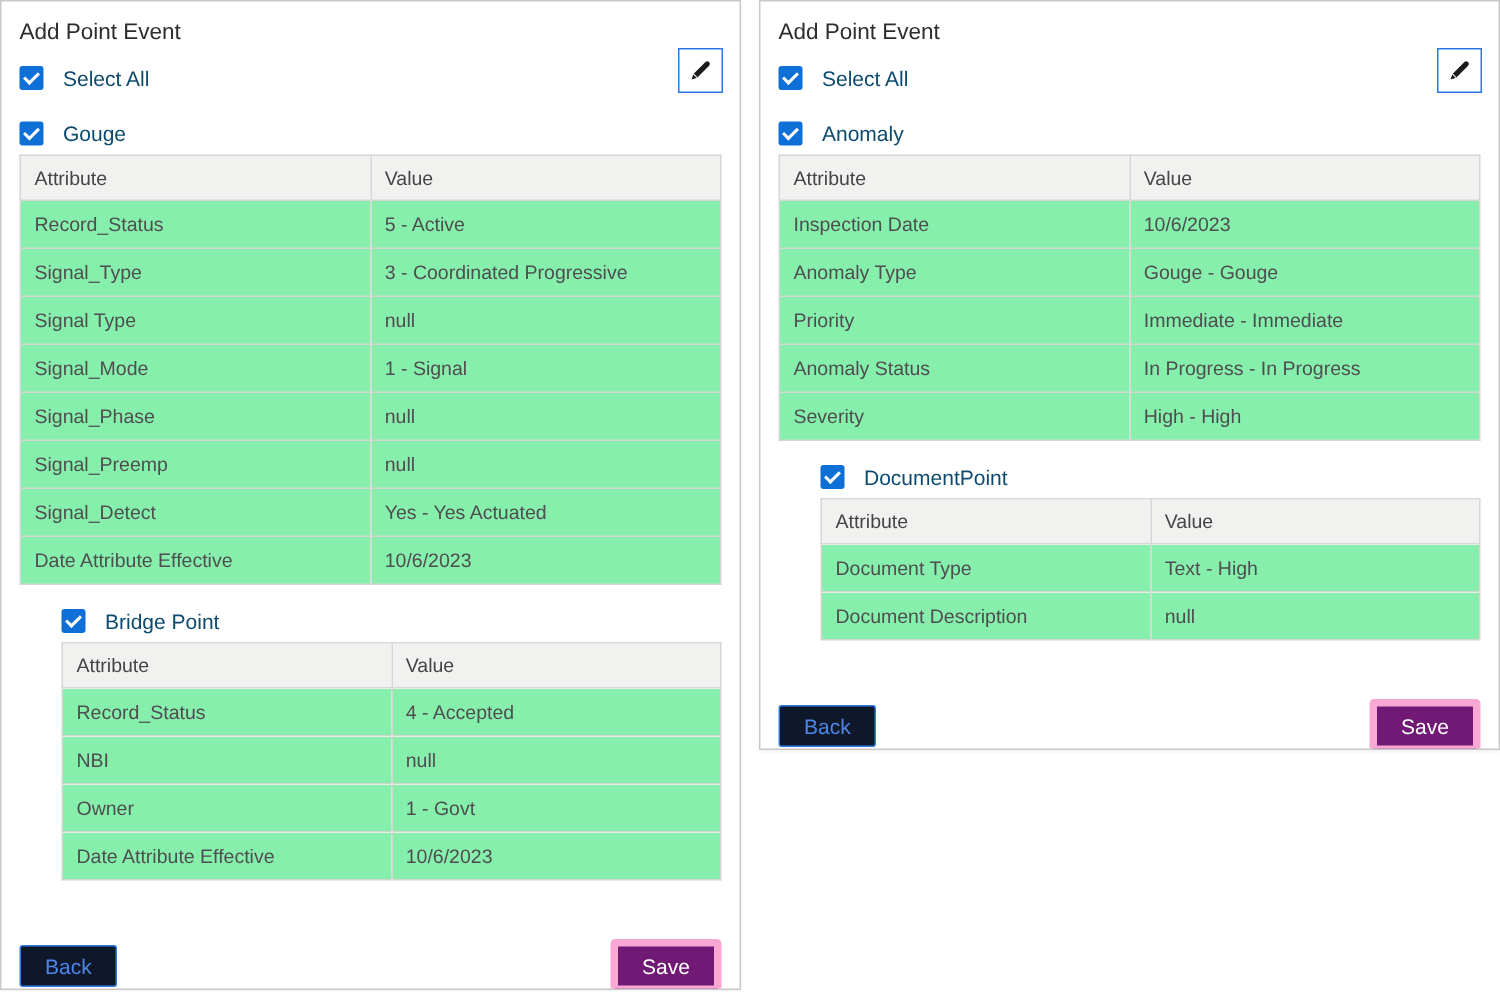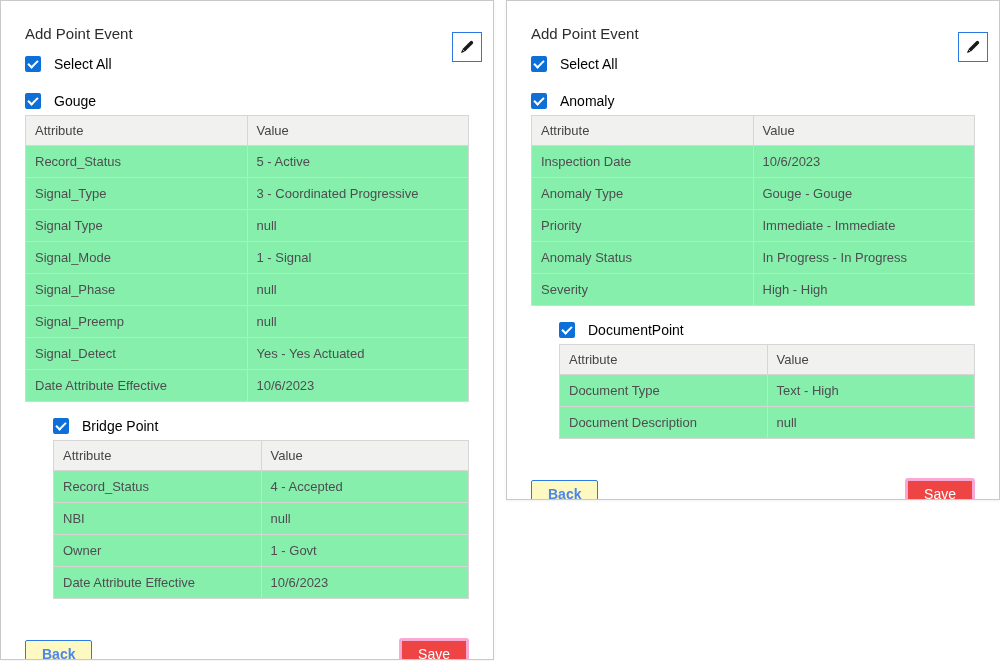--- a/index.html
+++ b/index.html
@@ -8,21 +8,21 @@
     background: #ffffff;
     font-family: "Liberation Sans", sans-serif;
   }
   .stage { position: relative; width: 1000px; height: 661px; background: #fff; }
 
   .panel {
     position: absolute;
     background: #fff;
     border: 1px solid #c9c9c9;
     box-shadow: 0 1px 3px rgba(0,0,0,0.06);
-    padding: 24px;
+    padding: 12px;
     overflow: hidden;
   }
   .panel-left  { left: 0;   top: 0; width: 494px; height: 660px; }
   .panel-right { left: 506px; top: 0; width: 494px; height: 500px; }
 
   .panel-title {
     font-size: 15px;
     color: #2d2d2d;
     margin-bottom: 13px;
   }
@@ -47,21 +47,21 @@
     content: "";
     position: absolute;
     left: 3px; top: 3.5px;
     width: 8px; height: 4px;
     border-left: 2px solid #fff;
     border-bottom: 2px solid #fff;
     transform: rotate(-45deg);
   }
   .checkbox-label {
     font-size: 14px;
-    color: #000000;
+    color: #0c4a6e;
   }
 
   .edit-button {
     position: absolute;
     top: 31px; right: 11px;
     width: 30px; height: 30px;
     background: #fff;
     border: 1px solid #2b78e4;
     display: flex;
     align-items: center;
@@ -106,30 +106,29 @@
     align-items: center;
   }
   .btn {
     font-family: "Liberation Sans", sans-serif;
     font-size: 14px;
     line-height: 18px;
     padding: 4px 16px;
     cursor: pointer;
   }
   .btn-back {
-    background: #fef9c3;
+    background: #0f172a;
     color: #4c86e8;
     border: 1px solid #2e7ce2;
     border-radius: 2px;
-    font-weight: bold;
   }
   .btn-save {
-    background: #ef4444;
+    background: #701a75;
     color: #ffffff;
-    border: 3px solid #f9a8d4;
+    border: 5px solid #f9a8d4;
     border-radius: 3px;
   }
 </style>
 </head>
 <body>
 
 <div class="stage">
 
   <div class="panel panel-left">
     <div class="panel-title">Add Point Event</div>

